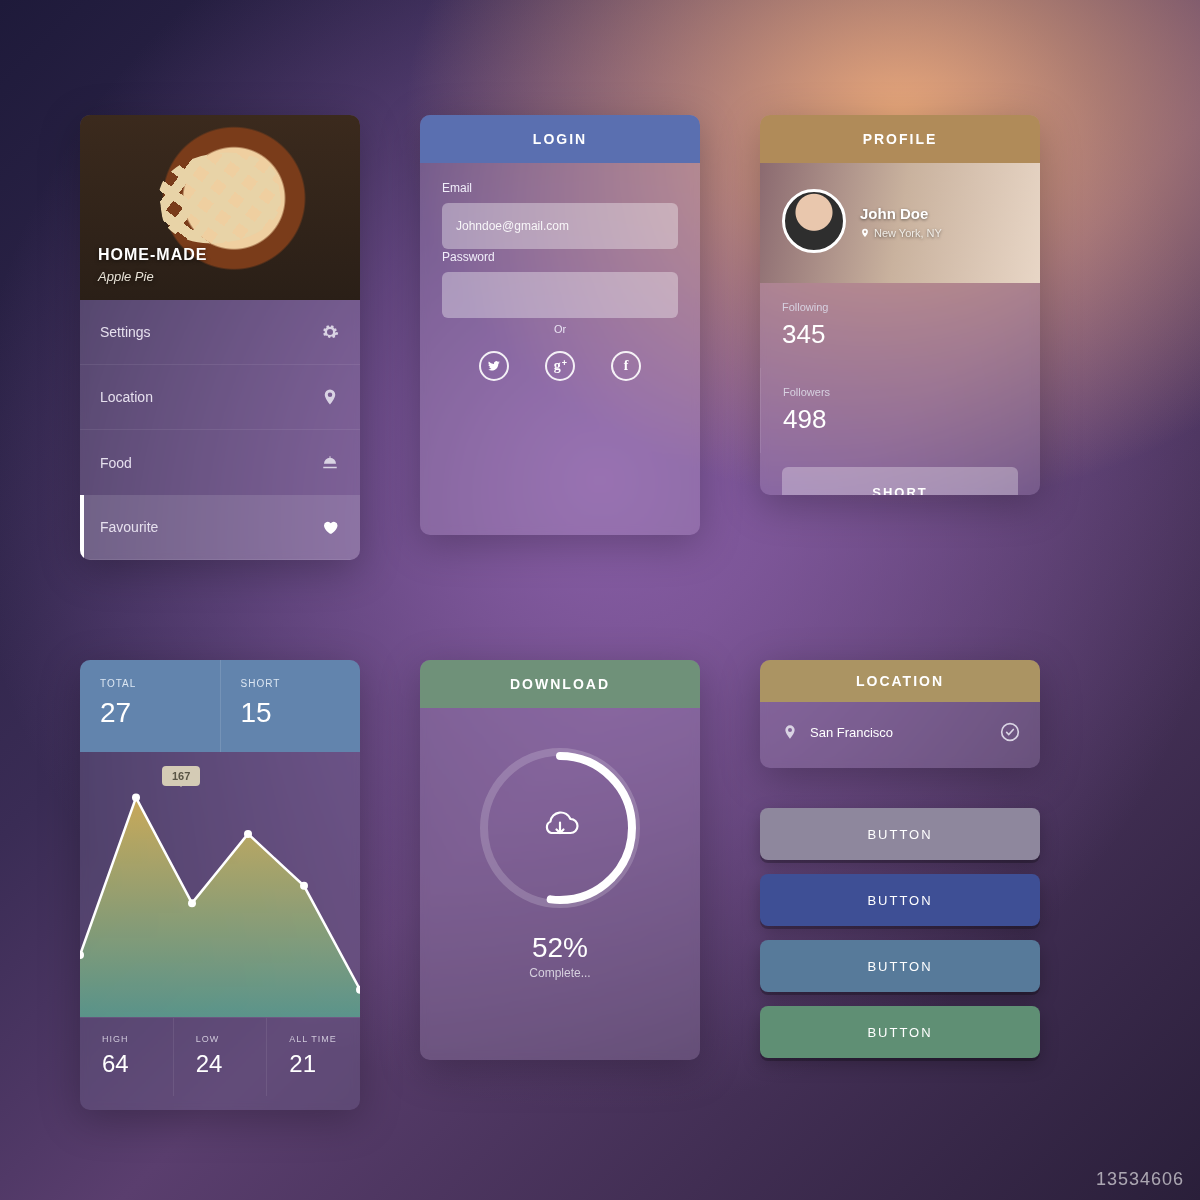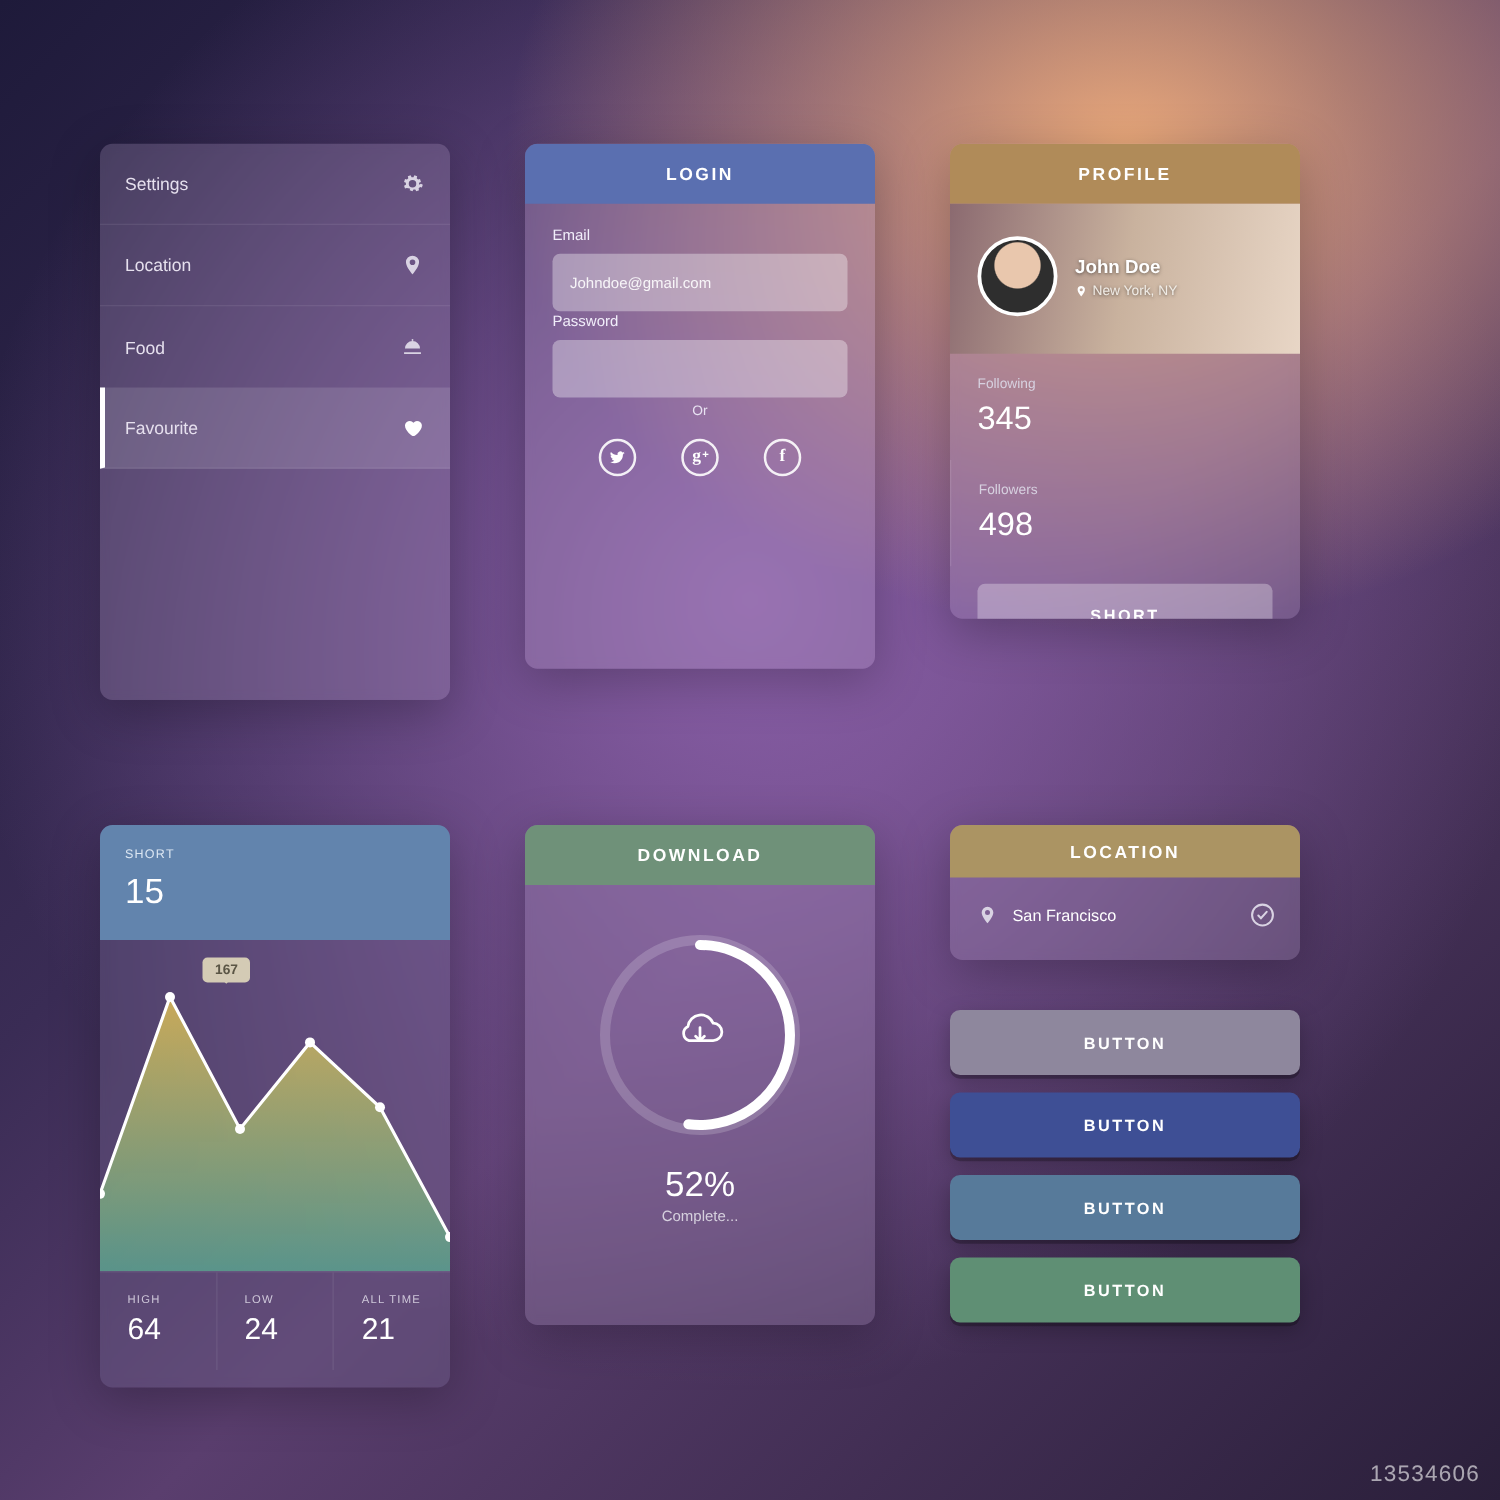--- a/index.html
+++ b/index.html
@@ -98,28 +98,33 @@
   #dl .pct { text-align:center; font-size:28px; font-weight:300; }
   #dl .pctlbl { text-align:center; font-size:12px; color:#d6d0de; margin-top:2px; }
   
   #loc { left: 760px; top: 660px; width: 280px; height: 108px; }
   #loc .headerbar { background:#ab9463; padding:13px 0; }
   #loc .row { display:flex; align-items:center; justify-content:space-between; padding:0 20px; height:60px; font-size:13px; }
   #loc .row .left { display:flex; align-items:center; gap:10px; }
   .btn {
     position:absolute; left:760px; width:280px; height:52px; border-radius:8px;
     display:flex; align-items:center; justify-content:center; font-size:13px; letter-spacing:2px;
-    font-weight:700; color:#fff; cursor:pointer; box-shadow: 0 3px 0 rgba(0,0,0,0.25), 0 6px 18px rgba(0,0,0,0.25);
+    font-weight:400; color:#fff; cursor:pointer; box-shadow: 0 3px 0 rgba(0,0,0,0.25), 0 6px 18px rgba(0,0,0,0.25);
   }
   .watermark { position:absolute; right:16px; bottom:10px; font-size:18px; color:rgba(255,255,255,0.6); letter-spacing:1px; }
 </style>
 </head>
 <body>
 
 <div id="nav" class="card">
+  <div class="hero">
+    <div class="lattice"></div>
+    <div class="title">HOME-MADE</div>
+    <div class="sub">Apple Pie</div>
+  </div>
   <div class="menu">
     <div class="item">
       <span>Settings</span>
       <span class="icon">
         <svg viewBox="0 0 24 24" width="18" height="18">
             <path d="M12 8a4 4 0 100 8 4 4 0 000-8zm9 4l2 1-1 3-2-.5a8 8 0 01-1.5 1.5l.5 2-3 1-1-2a8 8 0 01-2 0l-1 2-3-1 .5-2A8 8 0 016 16.5L4 17l-1-3 2-1a8 8 0 010-2l-2-1 1-3 2 .5A8 8 0 017.5 6L7 4l3-1 1 2a8 8 0 012 0l1-2 3 1-.5 2A8 8 0 0118 7.5l2-.5 1 3-2 1a8 8 0 010 2z"></path>
           </svg>
       </span>
     </div>
     <div class="item">
@@ -189,20 +194,24 @@
     <div class="stat">
       <div class="lbl">Followers</div>
       <div class="val">498</div>
     </div>
   </div>
   <div class="follow">SHORT</div>
 </div>
 
 <div id="stats" class="card">
   <div class="top">
+    <div class="cell">
+      <div class="lbl">TOTAL</div>
+      <div class="val">27</div>
+    </div>
     <div class="cell">
       <div class="lbl">SHORT</div>
       <div class="val">15</div>
     </div>
   </div>
   <div class="chartwrap">
     <div class="tooltip">167</div>
     <svg id="chartsvg" viewBox="0 0 280 265" width="280" height="265" preserveAspectRatio="none">
       <defs>
         <linearGradient id="areaGrad" x1="0" y1="0" x2="0" y2="1">

